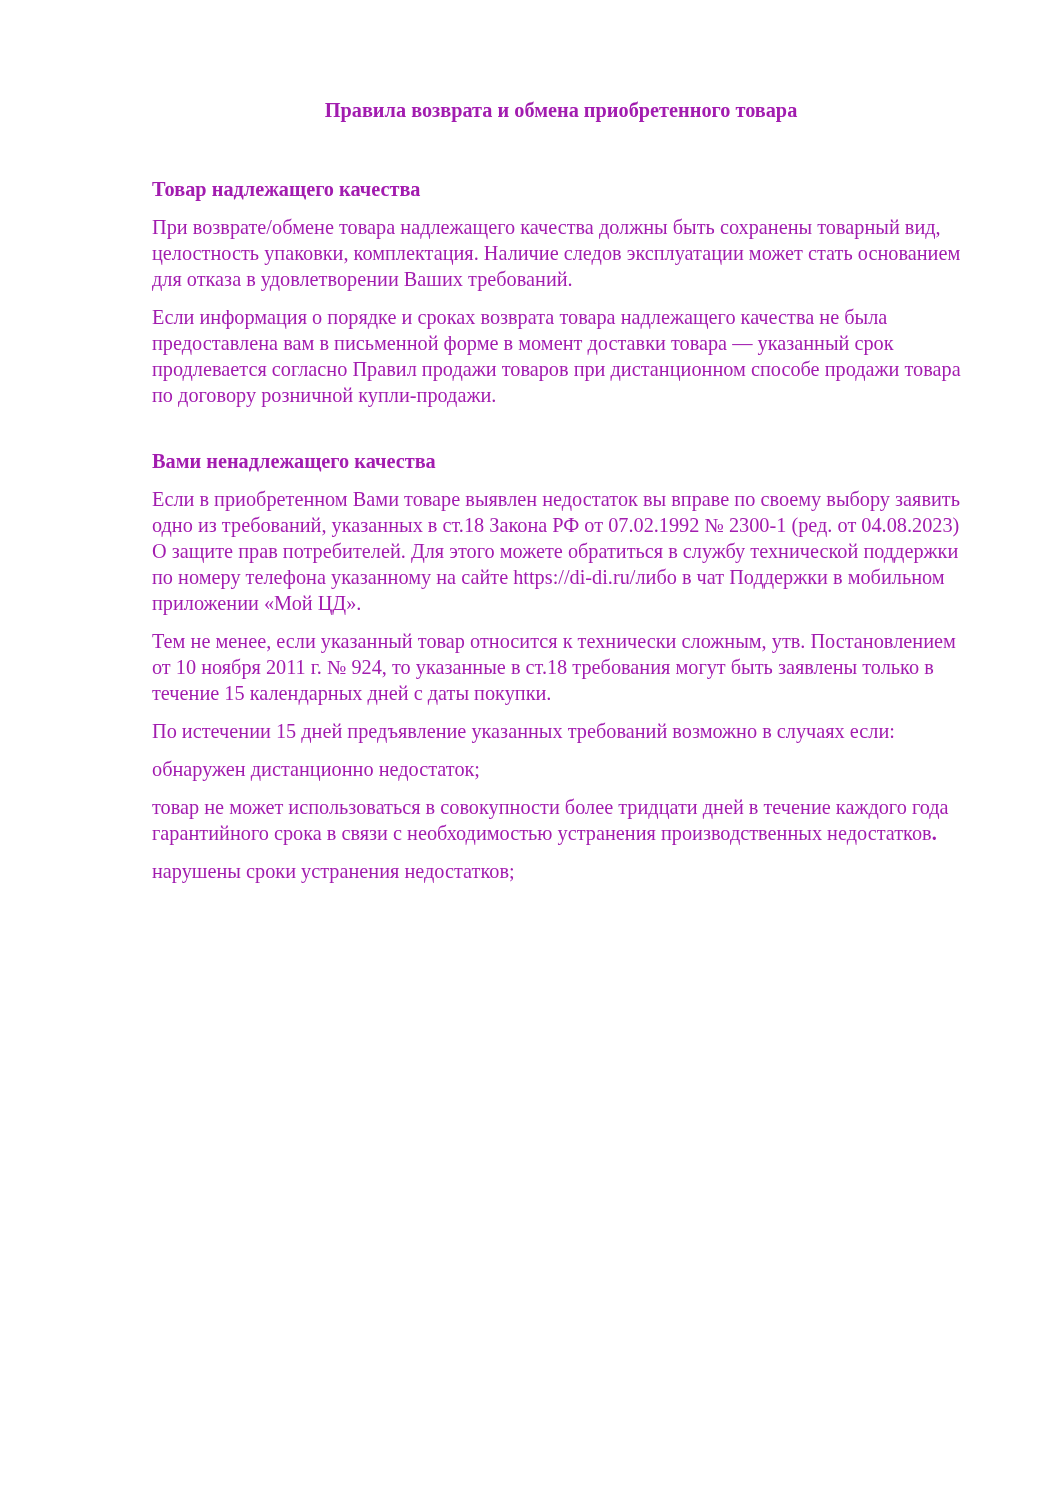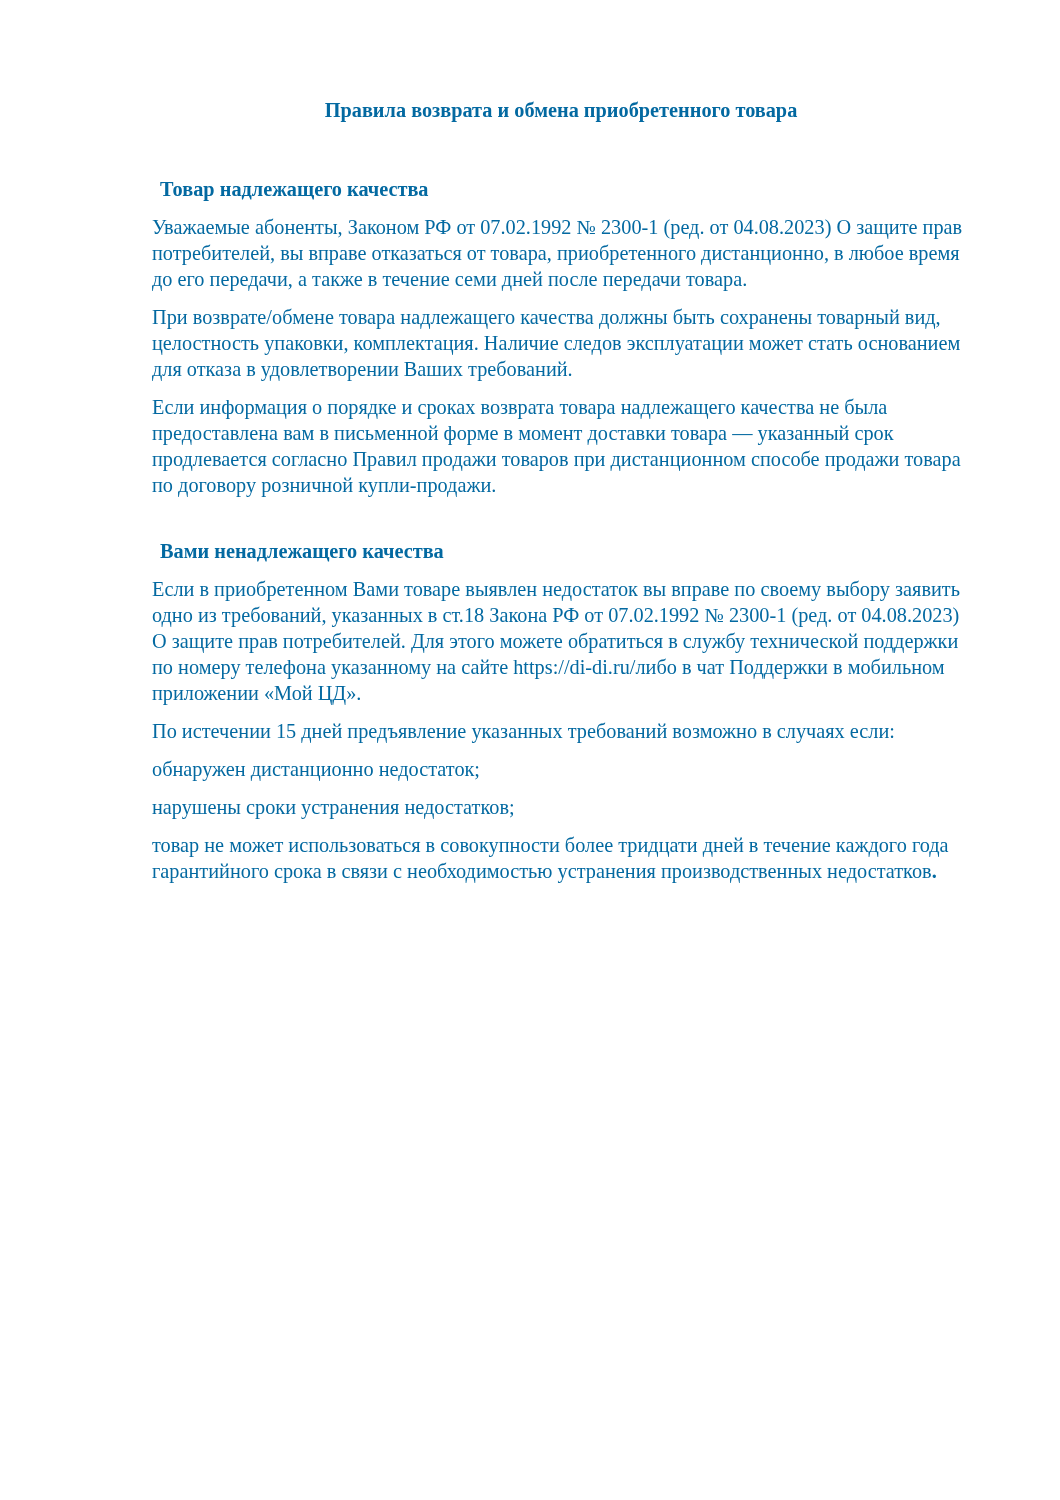--- a/index.html
+++ b/index.html
@@ -6,40 +6,40 @@
     margin: 0;
     padding: 0;
     background: #ffffff;
   }
   .page {
     position: relative;
     width: 1060px;
     height: 1500px;
     box-sizing: border-box;
     background: #ffffff;
-    color: #0369a1;
+    color: #a21caf;
     padding: 97px 90px 40px 152px;
     font-family: "Liberation Serif", "DejaVu Serif", serif;
     font-size: 20.3px;
     line-height: 26px;
     overflow: hidden;
     -webkit-font-smoothing: antialiased;
   }
   .doc-title {
     font-size: 20.3px;
     line-height: 26px;
     font-weight: bold;
     text-align: center;
     margin: 0 0 53px 0;
   }
   .sec-heading {
     font-size: 20.3px;
     line-height: 26px;
     font-weight: bold;
-    margin: 0 0 12px 8px;
+    margin: 0 0 12px 0;
   }
   .sec-heading.second {
     margin-top: 40px;
   }
   .para {
     margin: 0 0 12px 0;
     text-align: left;
   }
   .bold-end {
     font-weight: bold;
@@ -47,27 +47,27 @@
 </style>
 </head>
 <body>
 
 <div class="page">
 
   <h1 class="doc-title">Правила возврата и обмена приобретенного товара</h1>
 
   <section>
     <h2 class="sec-heading">Товар надлежащего качества</h2>
-    <p class="para">Уважаемые абоненты, Законом РФ от 07.02.1992 № 2300-1 (ред. от 04.08.2023) О защите прав потребителей, вы вправе отказаться от товара, приобретенного дистанционно, в любое время до его передачи, а также в течение семи дней после передачи товара.</p>
     <p class="para">При возврате/обмене товара надлежащего качества должны быть сохранены товарный вид, целостность упаковки, комплектация. Наличие следов эксплуатации может стать основанием для отказа в удовлетворении Ваших требований.</p>
     <p class="para">Если информация о порядке и сроках возврата товара надлежащего качества не была предоставлена вам в письменной форме в момент доставки товара — указанный срок продлевается согласно Правил продажи товаров при дистанционном способе продажи товара по договору розничной купли-продажи.</p>
   </section>
 
   <section>
     <h2 class="sec-heading second">Вами ненадлежащего качества</h2>
     <p class="para">Если в приобретенном Вами товаре выявлен недостаток вы вправе по своему выбору заявить одно из требований, указанных в ст.18 Закона РФ от 07.02.1992 № 2300-1 (ред. от 04.08.2023) О защите прав потребителей. Для этого можете обратиться в службу технической поддержки по номеру телефона указанному на сайте https://di-di.ru/либо в чат Поддержки в мобильном приложении «Мой ЦД».</p>
+    <p class="para">Тем не менее, если указанный товар относится к технически сложным, утв. Постановлением от 10 ноября 2011 г. № 924, то указанные в ст.18 требования могут быть заявлены только в течение 15 календарных дней с даты покупки.</p>
     <p class="para">По истечении 15 дней предъявление указанных требований возможно в случаях если:</p>
     <p class="para">обнаружен дистанционно недостаток;</p>
+    <p class="para"><span>товар не может использоваться в совокупности более тридцати дней в течение каждого года гарантийного срока в связи с необходимостью устранения производственных недостатков</span><span class="bold-end">.</span></p>
     <p class="para">нарушены сроки устранения недостатков;</p>
-    <p class="para"><span>товар не может использоваться в совокупности более тридцати дней в течение каждого года гарантийного срока в связи с необходимостью устранения производственных недостатков</span><span class="bold-end">.</span></p>
   </section>
 
 </div>
 
 </body></html>

